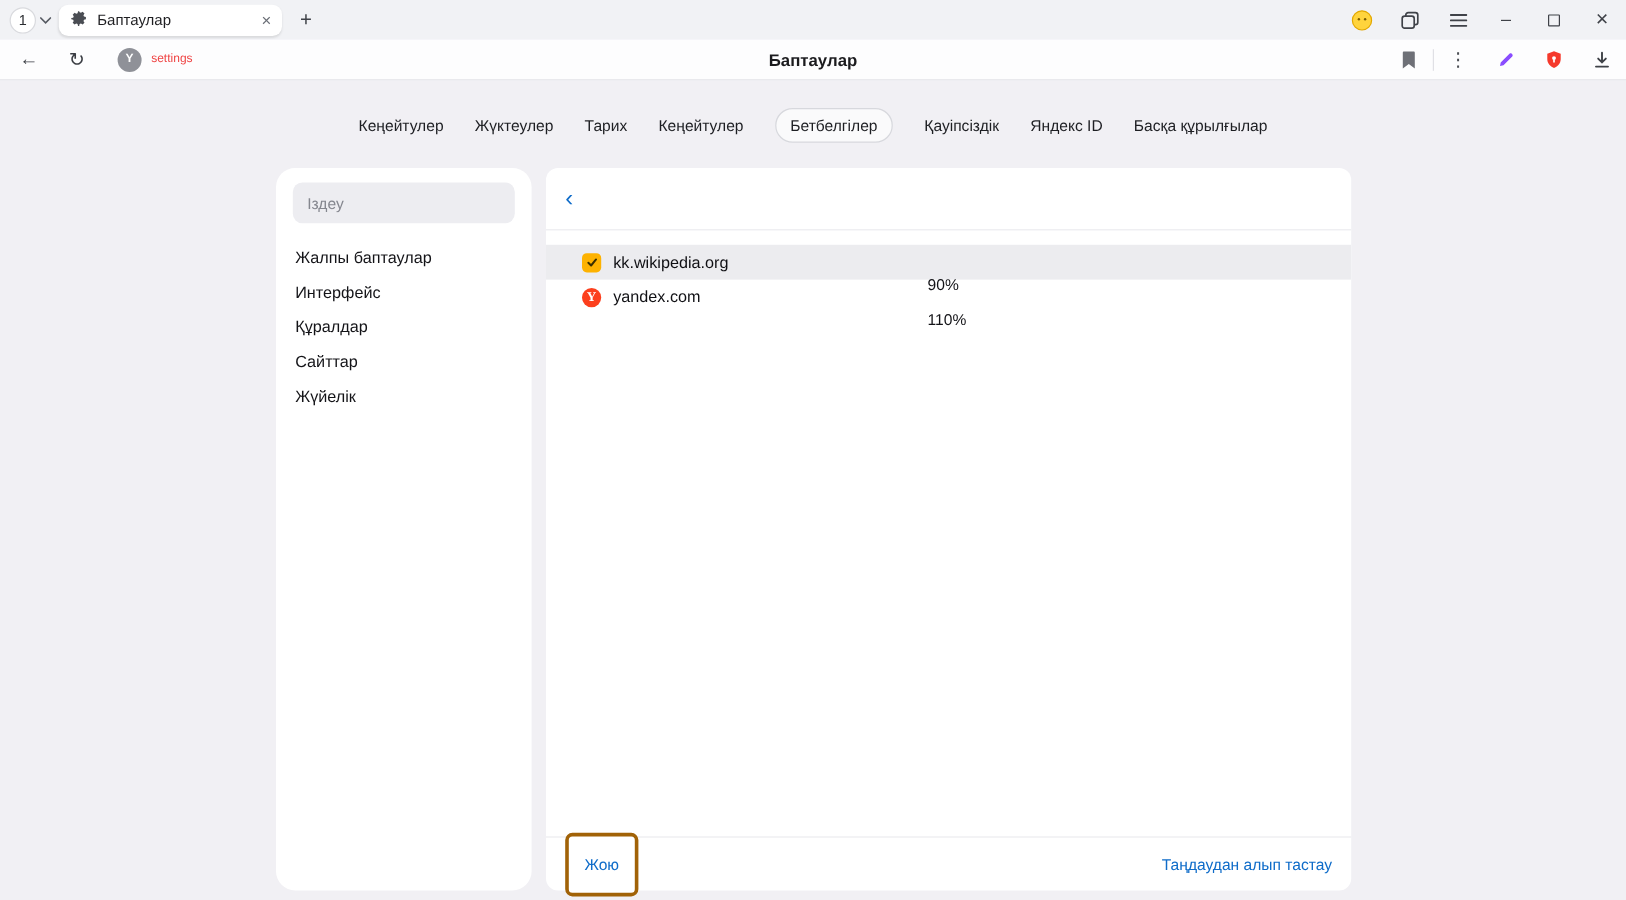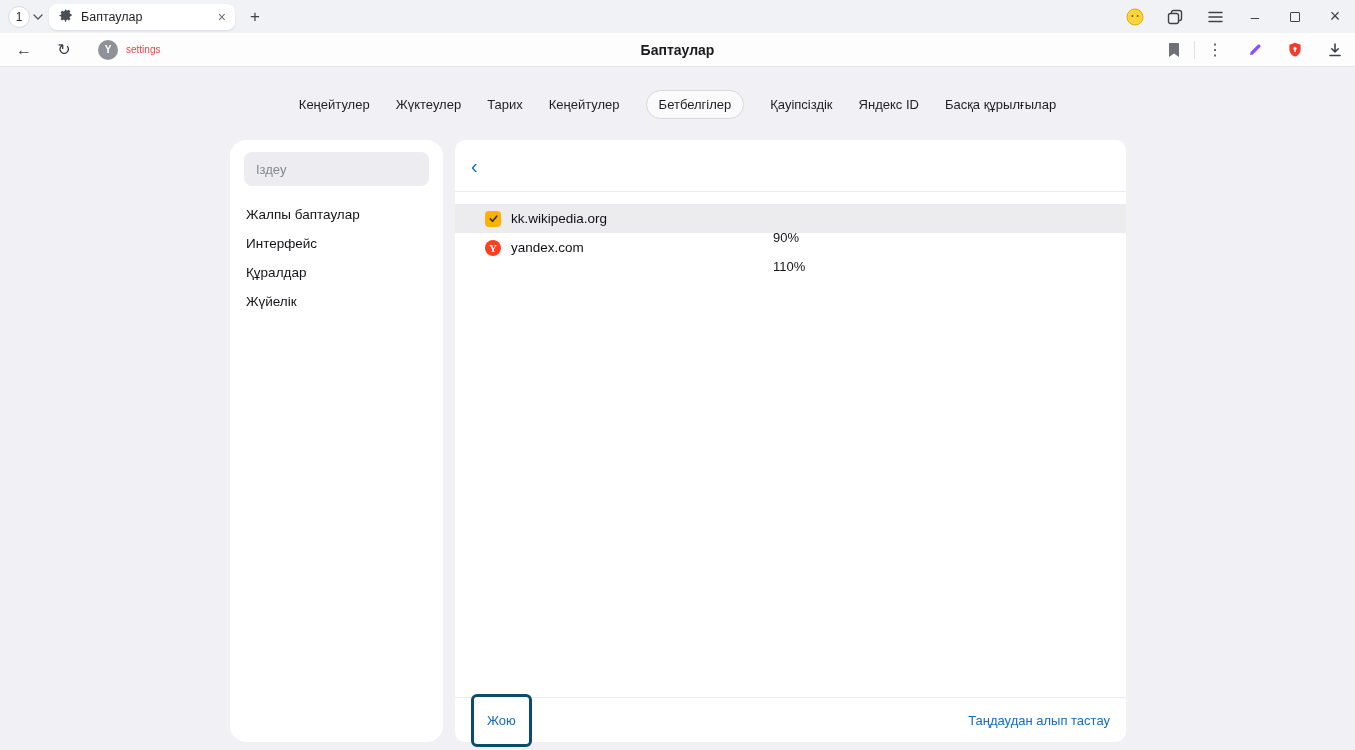--- a/index.html
+++ b/index.html
@@ -130,21 +130,21 @@
     font-family:"Liberation Serif", serif; font-weight:bold; font-size:11px;
     display:flex; align-items:center; justify-content:center;
   }
   .site-name { width:262px; }
   .zoom-val { font-size:13px; color:#141418;margin-top:38px; }
   .main-footer {
     flex:0 0 auto; height:45px; border-top:1px solid #ebebef;
     display:flex; align-items:center; justify-content:space-between; padding:0 16px;
   }
   .delete-btn {
-    border:3px solid #0c4a6e; border-radius:6px; background:#fff;
+    border:3px solid #a16207; border-radius:6px; background:#fff;
     color:#0f6cc9; font-size:13px; padding:16px 13px; cursor:pointer;
     font-family:"Liberation Sans",sans-serif;
   }
   .deselect-link { color:#0f6cc9; font-size:13px; cursor:pointer; }
 </style>
 </head>
 <body>
 
 <div class="tabstrip">
   <div class="tab-counter">1</div>
@@ -240,20 +240,21 @@
 </div>
 
 <div class="sidebar-card">
   <div class="search-box">
     <input type="text" placeholder="Іздеу" style="">
   </div>
   <div class="side-list">
     <div class="side-item">Жалпы баптаулар</div>
     <div class="side-item">Интерфейс</div>
     <div class="side-item">Құралдар</div>
+    <div class="side-item">Сайттар</div>
     <div class="side-item">Жүйелік</div>
   </div>
 </div>
 
 <div class="main-card">
   <div class="main-header">
     <span class="back-chev">‹</span>
   </div>
 
   <div class="main-body">

